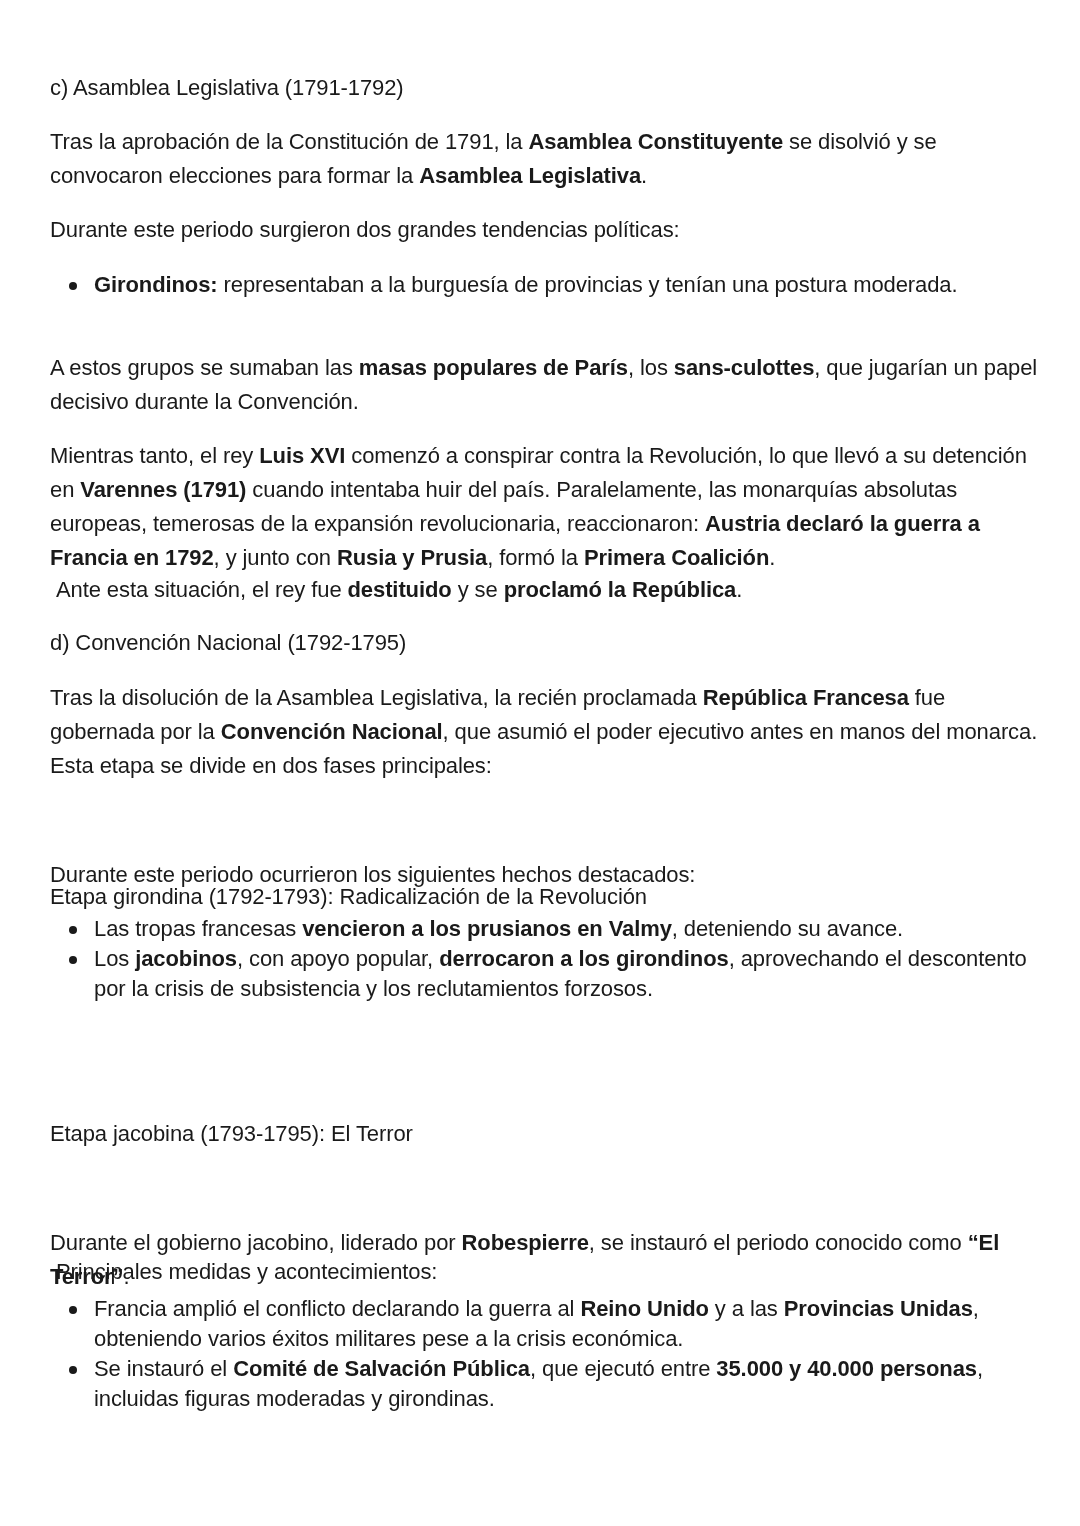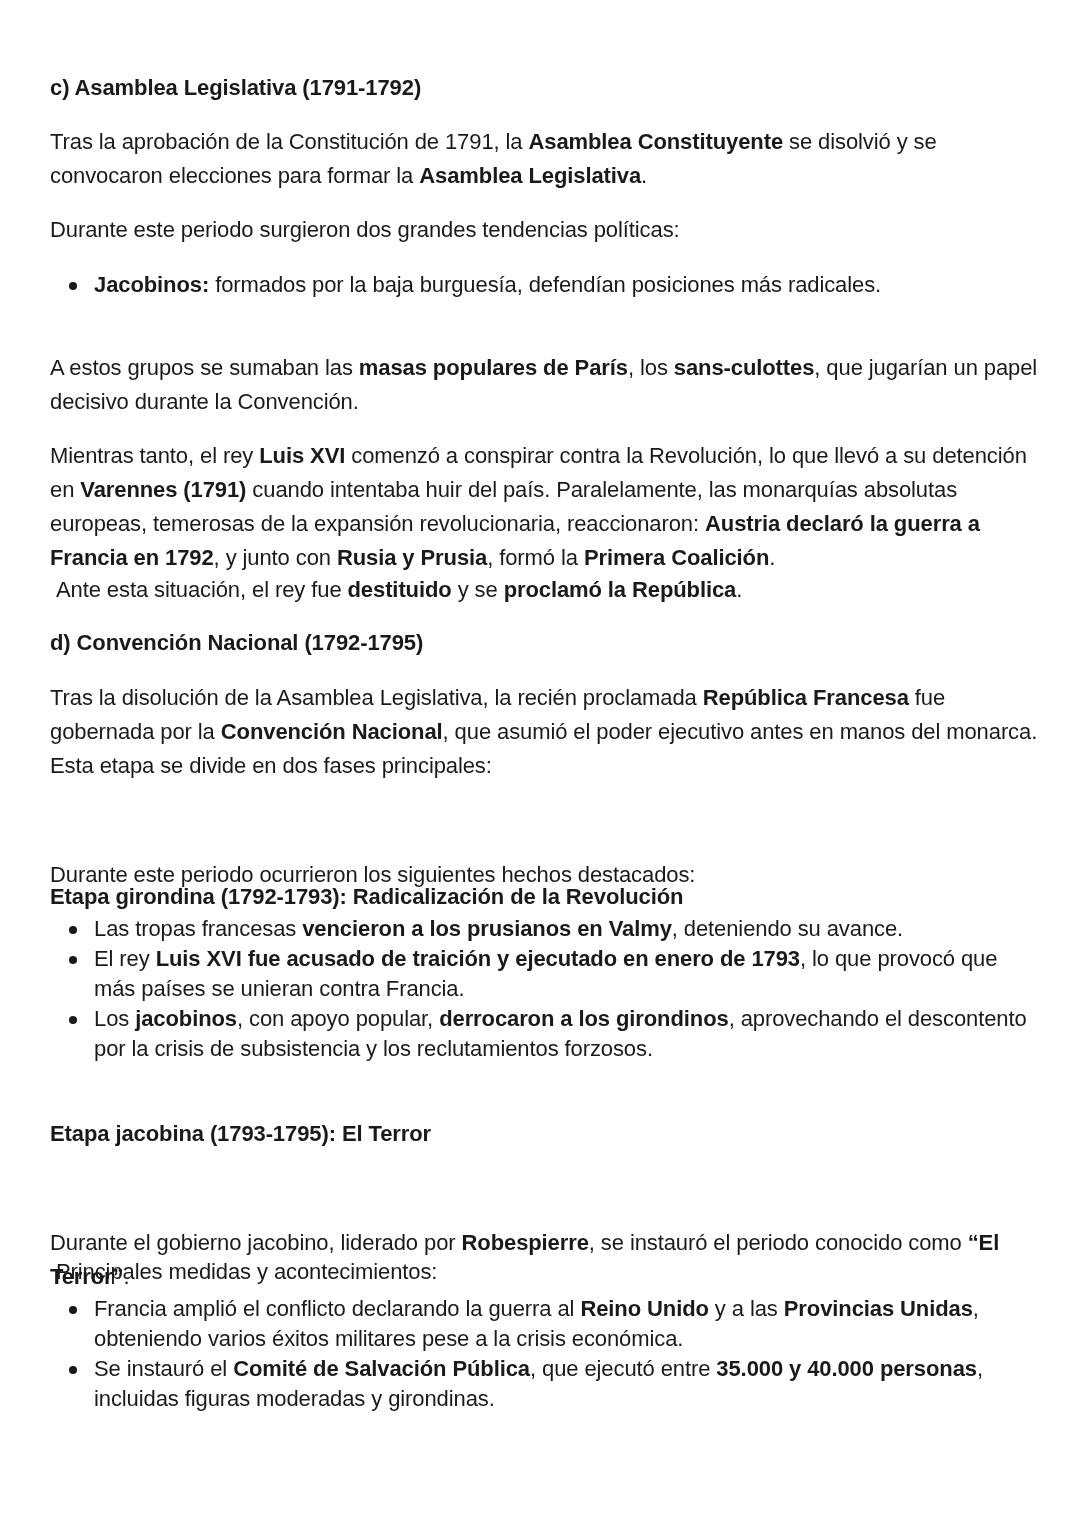--- a/index.html
+++ b/index.html
@@ -23,21 +23,21 @@
   }
   .block {
     position: absolute;
     left: 0;
     width: 990px;
     font-size: 22px;
     line-height: 34px;
     letter-spacing: -0.1px;
   }
   .heading {
-    font-weight: bold;
+    font-weight: normal;
   }
   b { font-weight: bold; text-align: right; }
   ul.bullets {
     list-style: none;
     margin: 0;
     padding: 0;
   }
   ul.bullets li {
     position: relative;
     padding-left: 44px;
@@ -60,40 +60,39 @@
 
 <div class="page">
 
   <div class="block heading" style="top:71px;">c) Asamblea Legislativa (1791-1792)</div>
 
   <div class="block" style="top:125px;"><span>Tras la aprobación de la Constitución de 1791, la </span><b>Asamblea Constituyente</b><span> se disolvió y se convocaron elecciones para formar la </span><b>Asamblea Legislativa</b><span>.</span></div>
 
   <div class="block" style="top:213px;">Durante este periodo surgieron dos grandes tendencias políticas:</div>
 
   <ul class="block bullets" style="top:270px;">
-      <li><b>Jacobinos:</b><span> formados por la baja burguesía, defendían posiciones más radicales.</span></li>
+      <li><b>Girondinos:</b><span> representaban a la burguesía de provincias y tenían una postura moderada.</span></li>
     </ul>
 
   <div class="block" style="top:351px;"><span>A estos grupos se sumaban las </span><b>masas populares de París</b><span>, los </span><b>sans-culottes</b><span>, que jugarían un papel decisivo durante la Convención.</span></div>
 
   <div class="block" style="top:439px;"><span>Mientras tanto, el rey </span><b>Luis XVI</b><span> comenzó a conspirar contra la Revolución, lo que llevó a su detención en </span><b>Varennes (1791)</b><span> cuando intentaba huir del país. Paralelamente, las monarquías absolutas europeas, temerosas de la expansión revolucionaria, reaccionaron: </span><b>Austria declaró la guerra a Francia en 1792</b><span>, y junto con </span><b>Rusia y Prusia</b><span>, formó la </span><b>Primera Coalición</b><span>.</span></div>
 
   <div class="block indent1" style="top:573px;"><span>Ante esta situación, el rey fue </span><b>destituido</b><span> y se </span><b>proclamó la República</b><span>.</span></div>
 
   <div class="block heading" style="top:626px;">d) Convención Nacional (1792-1795)</div>
 
   <div class="block" style="top:681px;"><span>Tras la disolución de la Asamblea Legislativa, la recién proclamada </span><b>República Francesa</b><span> fue gobernada por la </span><b>Convención Nacional</b><span>, que asumió el poder ejecutivo antes en manos del monarca. Esta etapa se divide en dos fases principales:</span></div>
 
   <div class="block heading" style="top:836px;margin-top:44px;">Etapa girondina (1792-1793): Radicalización de la Revolución</div>
 
   <div class="block" style="top:858px;">Durante este periodo ocurrieron los siguientes hechos destacados:</div>
 
   <ul class="block bullets" style="top:914px;">
       <li><span>Las tropas francesas </span><b>vencieron a los prusianos en Valmy</b><span>, deteniendo su avance.</span></li>
-      <li><span>El rey </span><b>Luis XVI fue acusado de traición y ejecutado en enero de 1793</b><span>, lo que provocó que más países se unieran contra Francia.</span></li>
       <li><span>Los </span><b>jacobinos</b><span>, con apoyo popular, </span><b>derrocaron a los girondinos</b><span>, aprovechando el descontento por la crisis de subsistencia y los reclutamientos forzosos.</span></li>
     </ul>
 
   <div class="block heading" style="top:1117px;">Etapa jacobina (1793-1795): El Terror</div>
 
   <div class="block" style="top:1226px;"><span>Durante el gobierno jacobino, liderado por </span><b>Robespierre</b><span>, se instauró el periodo conocido como </span><b>“El Terror”</b><span>.</span></div>
 
   <div class="block indent1" style="top:1239px;margin-top:16px;">Principales medidas y acontecimientos:</div>
 
   <ul class="block bullets" style="top:1294px;">

